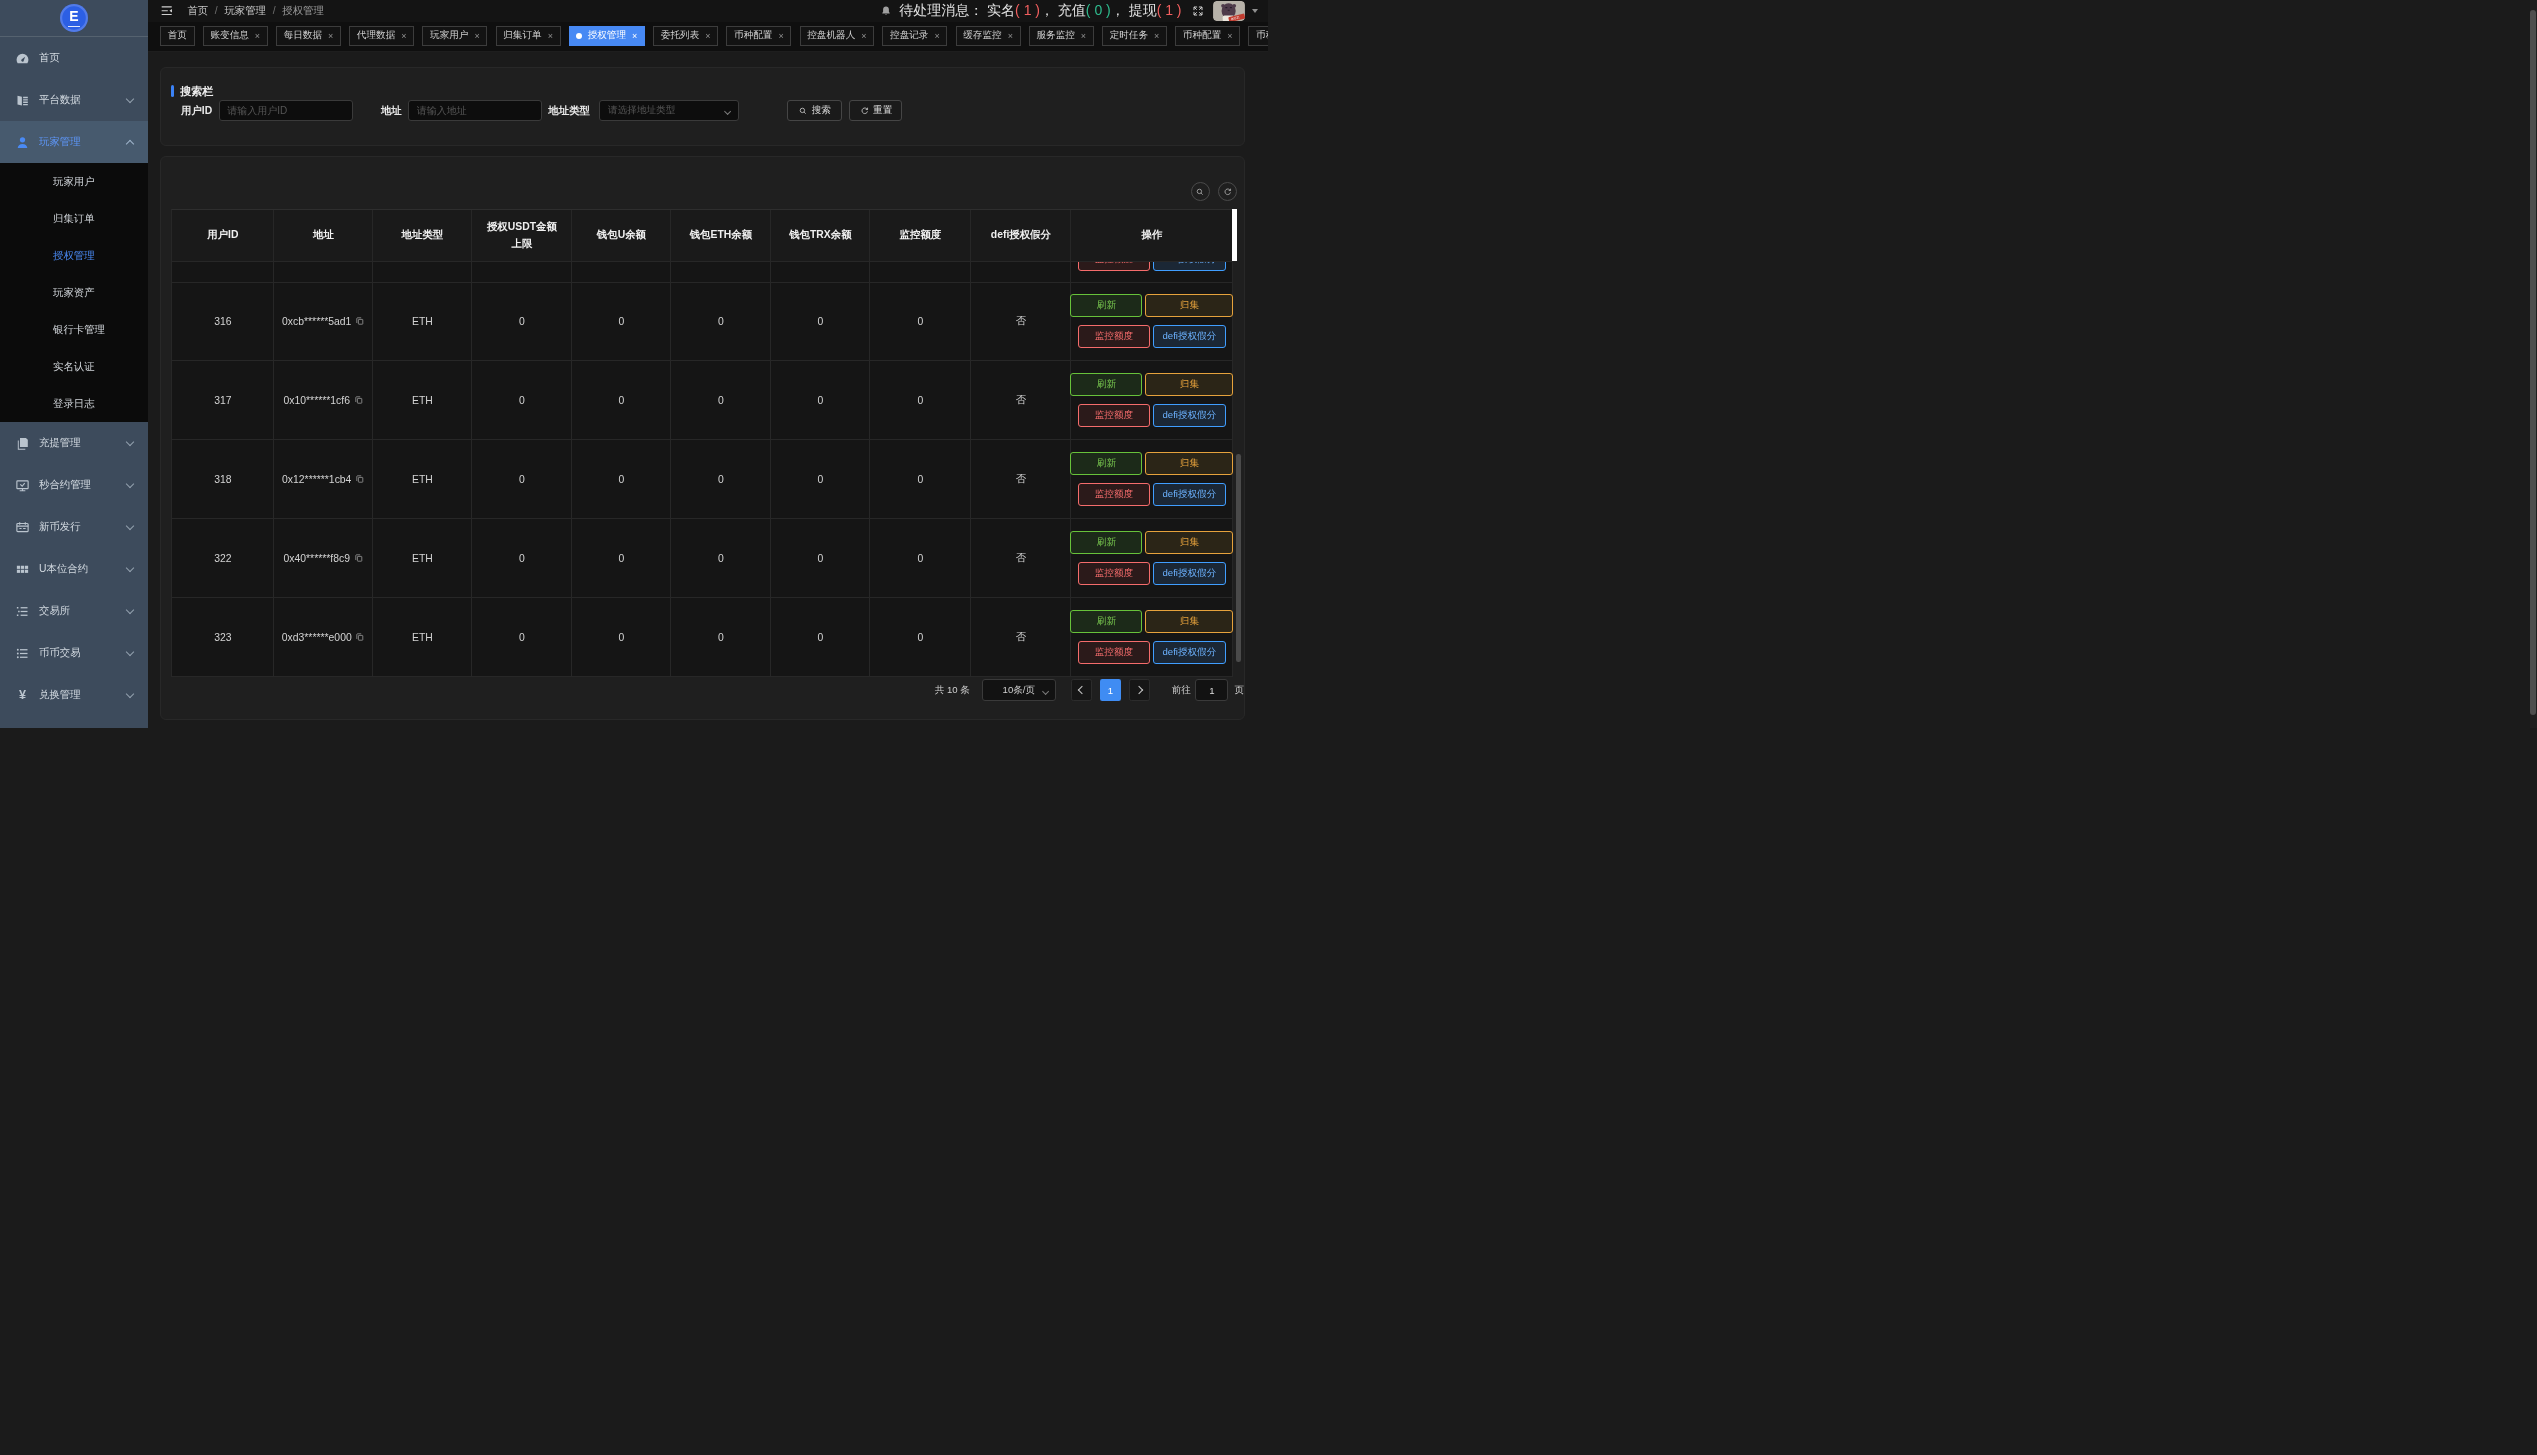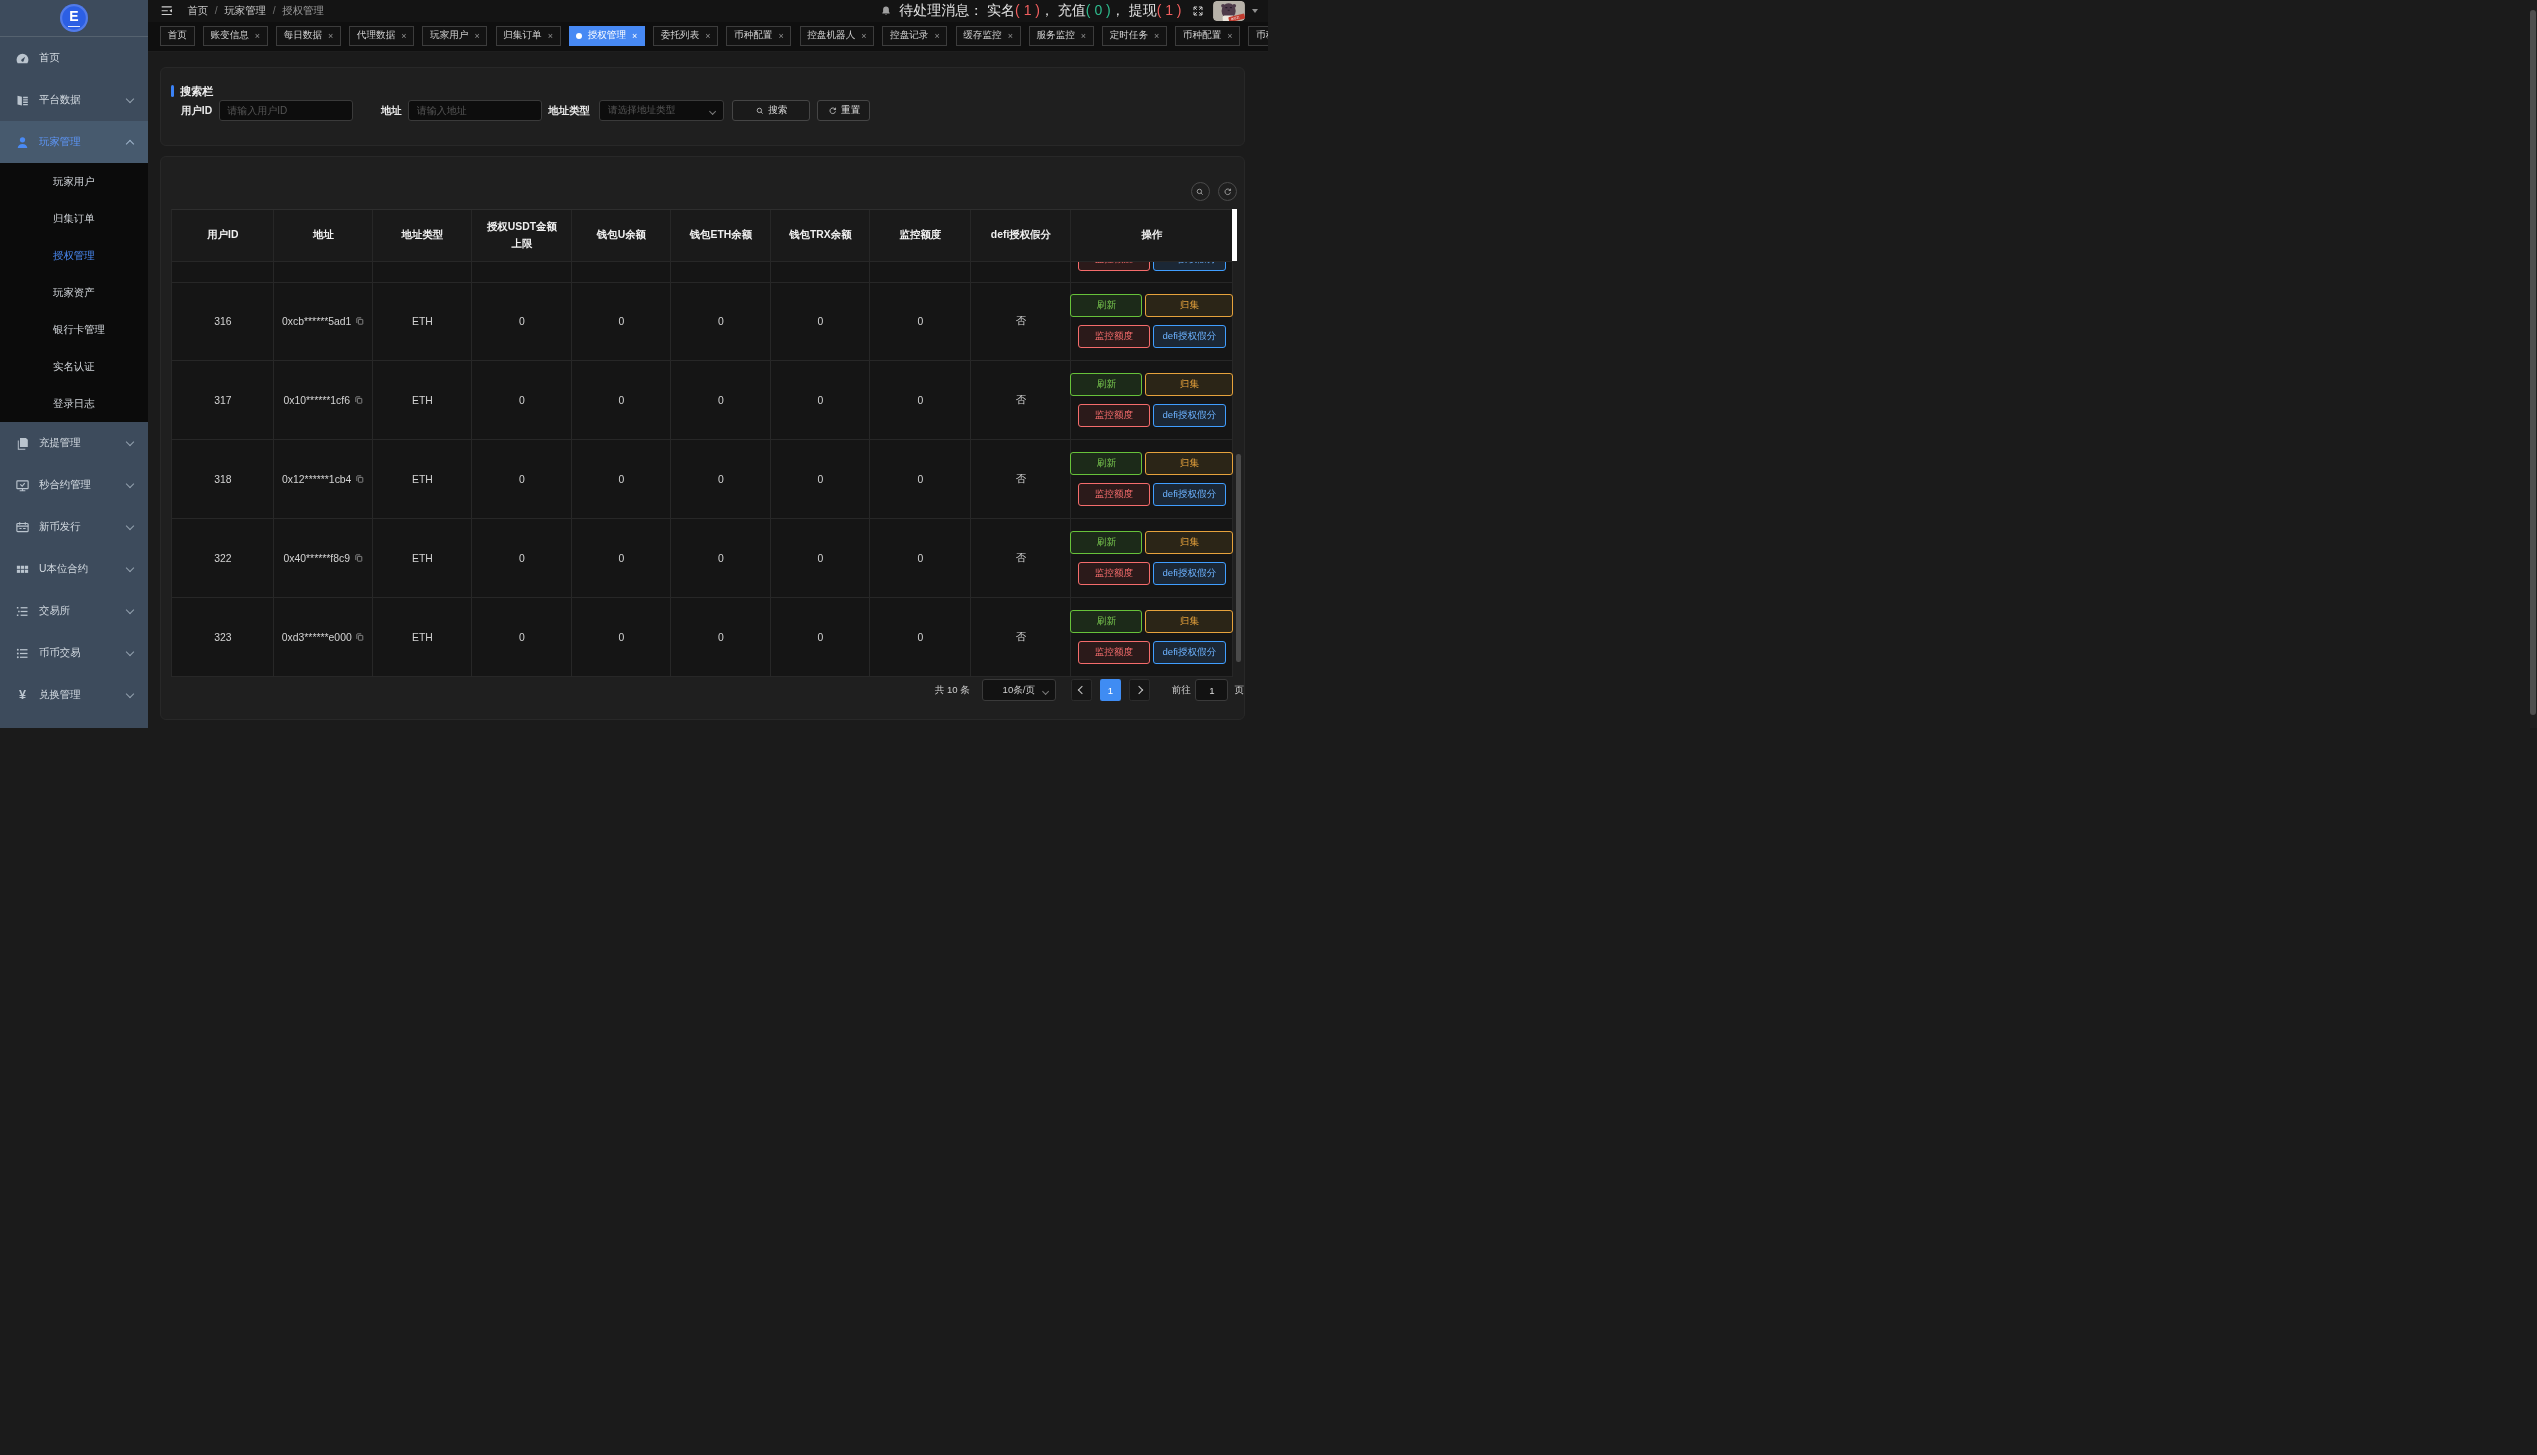--- a/index.html
+++ b/index.html
@@ -357,25 +357,25 @@
       <div class="search-title">
         <span class="title-bar"></span>
         <span class="title-text">搜索栏</span>
       </div>
       <div class="search-form">
         <span class="f-label" style="margin-right:6.7px;">用户ID</span>
         <input class="f-input" style="width: 134px; margin-right: 28px;" placeholder="请输入用户ID">
         <span class="f-label" style="margin-right:6.7px;">地址</span>
         <input class="f-input" style="width: 134px; margin-right: 6px;" placeholder="请输入地址">
         <span class="f-label" style="margin-right:9px;">地址类型</span>
-        <div class="f-select" style="width:125px;margin-right:8.2px;">
+        <div class="f-select" style="width:140px;margin-right:8.2px;">
           <span class="sel-text">请选择地址类型</span>
           <span class="sel-chev"></span>
         </div>
-        <button class="f-btn" style="width:78px;margin-right:7.4px;">
+        <button class="f-btn" style="width:55px;margin-right:7.4px;margin-left:40px;">
           <svg viewBox="0 0 24 24" fill="none" stroke="currentColor" stroke-width="2">
               <circle cx="11" cy="11" r="5.5"></circle>
               <path d="M15.2 15.2l4 4"></path>
             </svg>
           <span>搜索</span>
         </button>
         <button class="f-btn" style="width:53px;">
           <svg viewBox="0 0 24 24" fill="none" stroke="currentColor" stroke-width="2">
               <path d="M18.8 13.5a7 7 0 1 1-.5-4.6"></path>
               <path d="M18.9 4.2v4.7h-4.7"></path>

